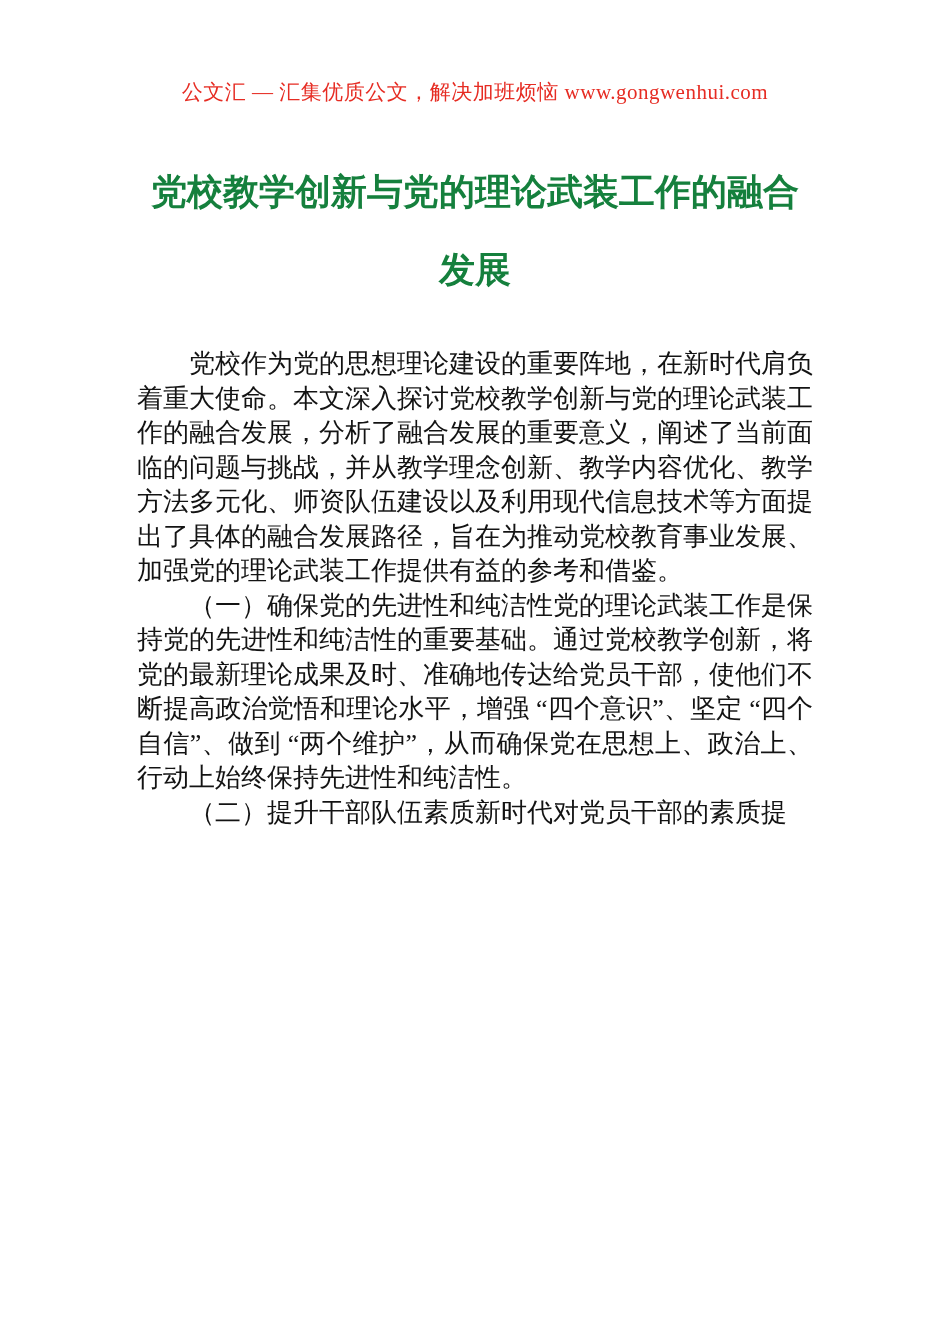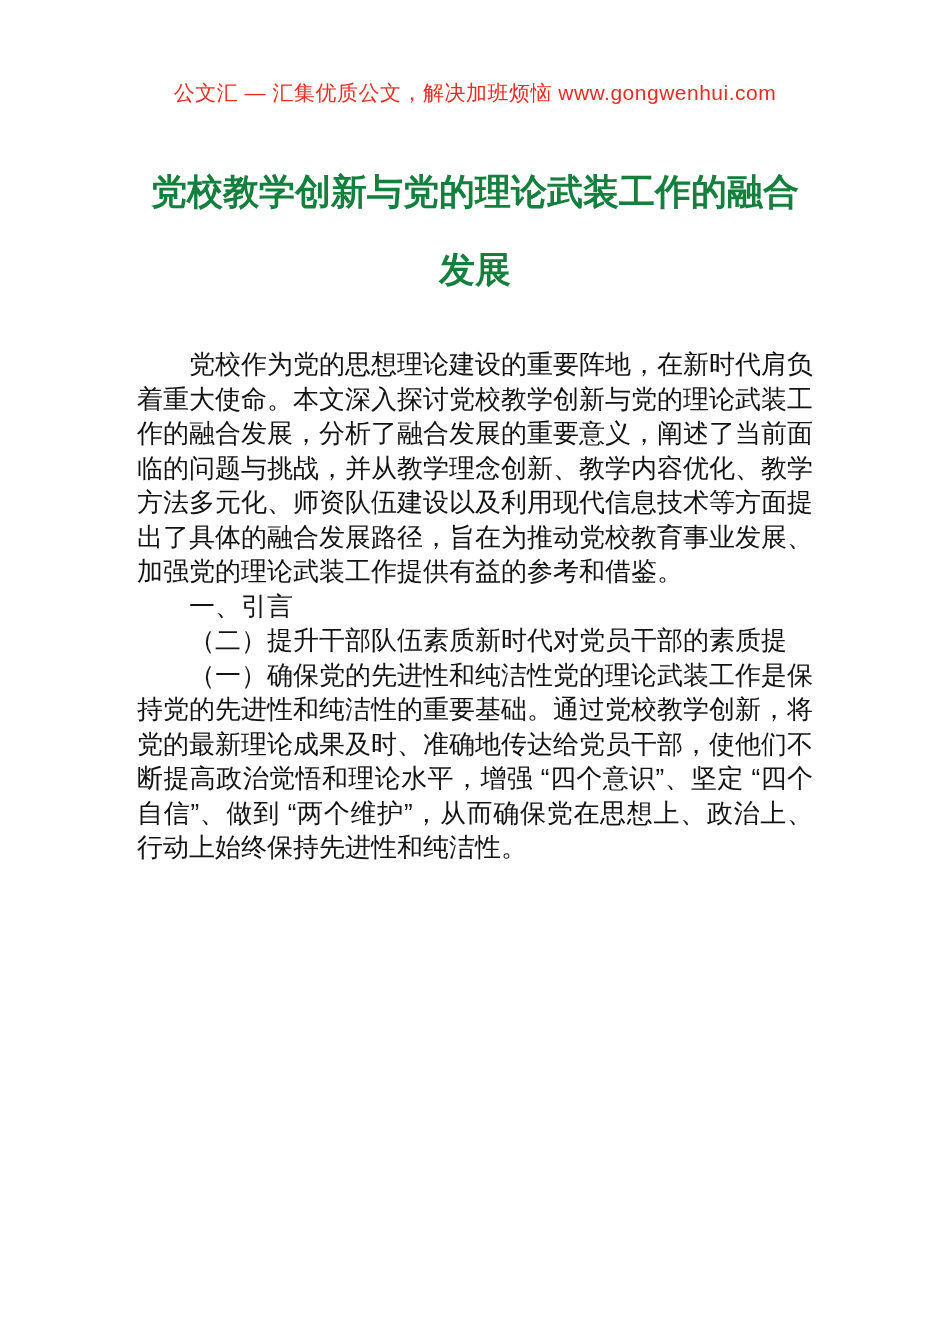--- a/index.html
+++ b/index.html
@@ -3,21 +3,21 @@
 <meta charset="utf-8">
 <style>
   html, body { margin: 0; padding: 0; background: #ffffff; }
   .page {
     position: relative;
     width: 950px;
     height: 1344px;
     margin: 0 auto;
     background: #ffffff;
     overflow: hidden;
-    font-family: Liberation Sans, sans-serif;
+    font-family: Liberation Serif, serif;
     color: #111111;
   }
   .watermark {
     padding-top: 78px;
     text-align: center;
     font-size: 21px;
     line-height: 29px;
     color: #e62c23;
     letter-spacing: 0.5px;
     white-space: nowrap;
@@ -46,17 +46,16 @@
 </head>
 <body>
 
 <div class="page">
   <div class="watermark">公文汇 — 汇集优质公文，解决加班烦恼 www.gongwenhui.com</div>
 
   <div class="doc-title">党校教学创新与党的理论武装工作的融合发展</div>
 
   <div class="doc-body">
       <p>党校作为党的思想理论建设的重要阵地，在新时代肩负着重大使命。本文深入探讨党校教学创新与党的理论武装工作的融合发展，分析了融合发展的重要意义，阐述了当前面临的问题与挑战，并从教学理念创新、教学内容优化、教学方法多元化、师资队伍建设以及利用现代信息技术等方面提出了具体的融合发展路径，旨在为推动党校教育事业发展、加强党的理论武装工作提供有益的参考和借鉴。</p>
-      <p>一、引言</p>
+      <p>（一）确保党的先进性和纯洁性党的理论武装工作是保持党的先进性和纯洁性的重要基础。通过党校教学创新，将党的最新理论成果及时、准确地传达给党员干部，使他们不断提高政治觉悟和理论水平，增强 “四个意识”、坚定 “四个自信”、做到 “两个维护”，从而确保党在思想上、政治上、行动上始终保持先进性和纯洁性。</p>
       <p>（二）提升干部队伍素质新时代对党员干部的素质提</p>
-      <p>（一）确保党的先进性和纯洁性党的理论武装工作是保持党的先进性和纯洁性的重要基础。通过党校教学创新，将党的最新理论成果及时、准确地传达给党员干部，使他们不断提高政治觉悟和理论水平，增强 “四个意识”、坚定 “四个自信”、做到 “两个维护”，从而确保党在思想上、政治上、行动上始终保持先进性和纯洁性。</p>
     </div>
 </div>
 
 </body></html>

